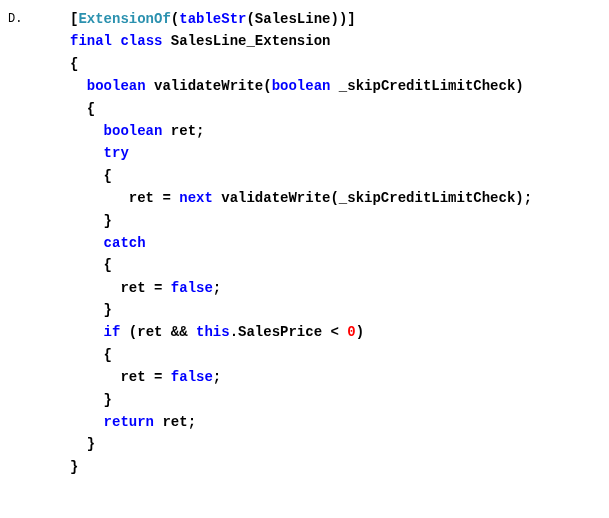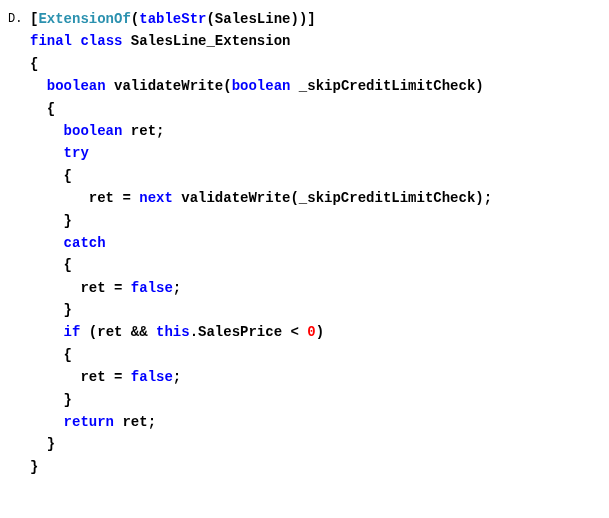--- a/index.html
+++ b/index.html
@@ -21,21 +21,21 @@
       margin-right: 4px;
       margin-top: 2px;
       min-width: 18px;
     }
     .code-block {
       white-space: pre;
     }
     .kw { color: #0000ff; }
     .fn { color: #2b91af; }
     .num { color: #ff0000; }
-    .bold { font-weight: bold; }
+    .bold { font-weight: bold; margin-left: 40px; }
   </style>
 </head>
 <body>
 
 <div class="code-container">
   <div class="option-label">D.</div>
   <div class="code-block bold"><span><span>[</span><span class="fn">ExtensionOf</span><span>(</span><span class="kw">tableStr</span><span>(</span><span>SalesLine</span><span>))]</span></span>
 <span><span class="kw">final</span> <span class="kw">class</span> <span>SalesLine_Extension</span></span>
 <span>{</span>
   <span><span class="kw">boolean</span> <span>validateWrite(</span><span class="kw">boolean</span><span> _skipCreditLimitCheck)</span></span>

